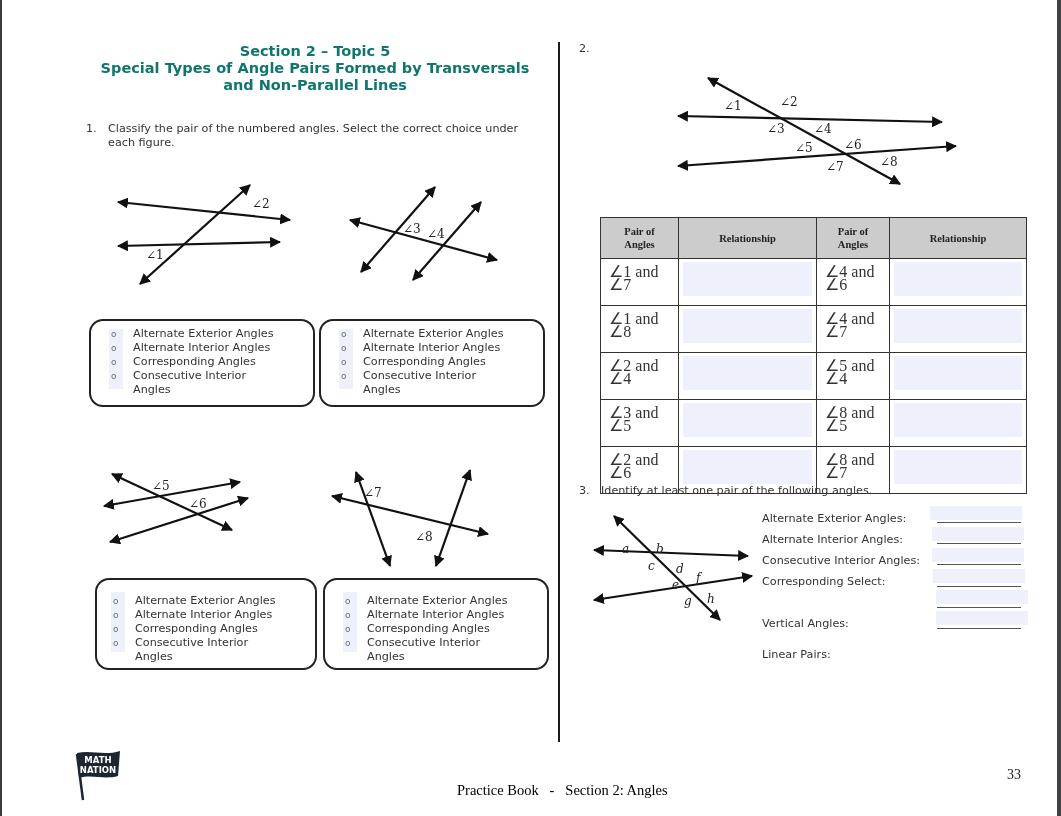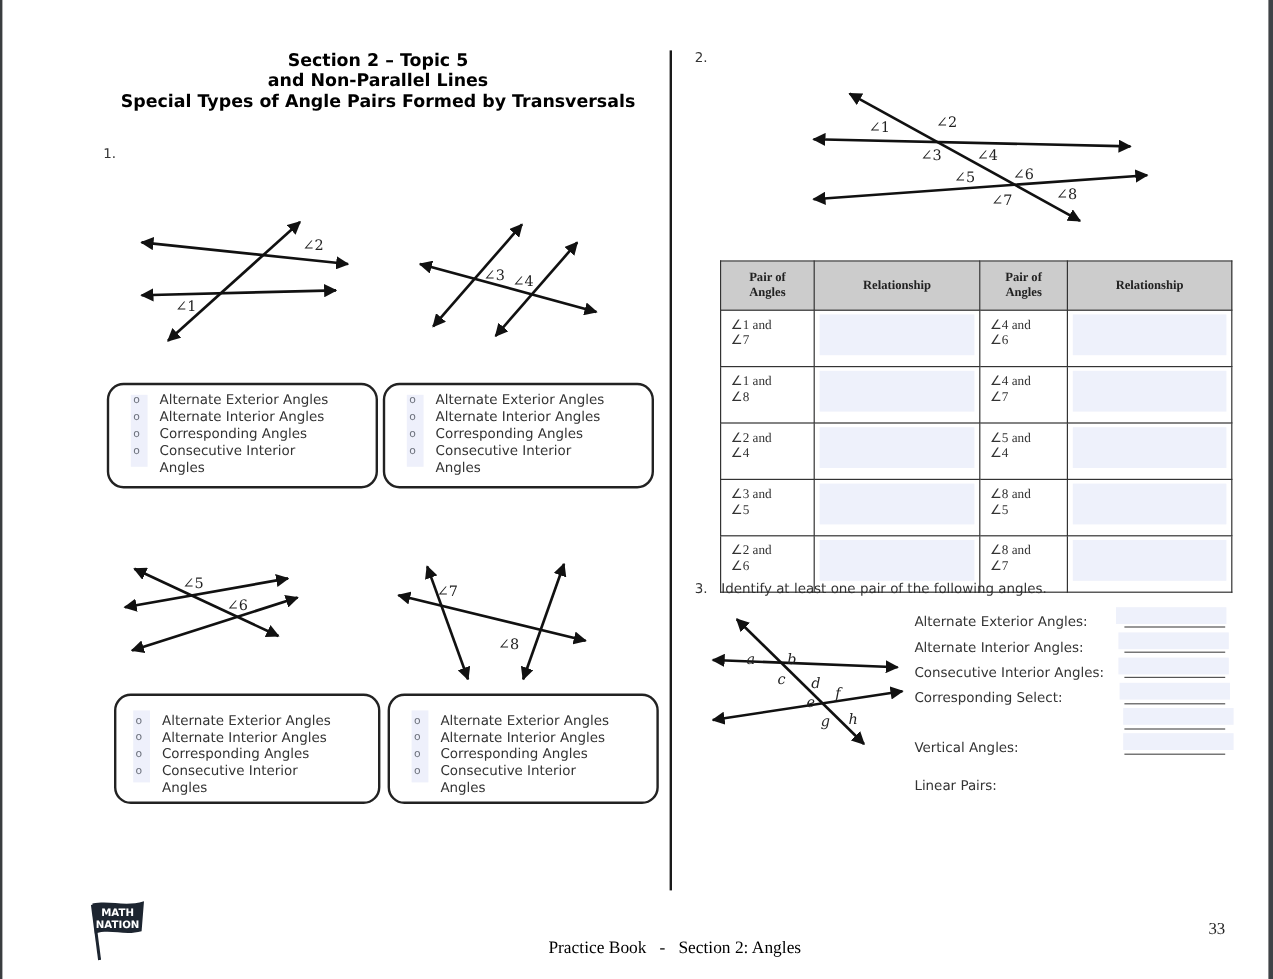--- a/index.html
+++ b/index.html
@@ -3,66 +3,70 @@
 <meta charset="utf-8">
 <style>
   html, body { margin:0; padding:0; }
   body { width:1061px; height:816px; position:relative; background:#ffffff; overflow:hidden;
          font-family:"DejaVu Sans", sans-serif; color:#222; }
   .edge-left { position:absolute; left:0; top:0; width:2px; height:816px; background:#3a3d40; }
   .edge-right { position:absolute; left:1057px; top:0; width:4px; height:816px; background:#3f4347; }
   .divider { position:absolute; left:558px; top:42px; width:2px; height:700px; background:#1a1a1a; }
 
   .title { position:absolute; left:80px; top:43px; width:470px; text-align:center;
-           font-weight:bold; font-size:14.5px; line-height:17px; color:#000000; }
+           font-weight:bold; font-size:14.5px; line-height:17px; color:#0f766e; }
   .q { position:absolute; font-size:11.2px; line-height:14px; color:#333; }
   .q .num { position:absolute; left:0; top:0; }
   .q .txt { position:absolute; left:22px; top:0; }
 
   svg.fig { position:absolute; overflow:visible; }
   svg.fig line { stroke:#111; stroke-width:2.2; }
   svg.fig text { font-family:"DejaVu Serif", serif; font-size:12px; fill:#222; }
   svg.fig text.it { font-style:italic; }
 
   .optbox { position:absolute; border:2px solid #222; border-radius:14px; background:#fff; }
   .optbox .bulletcol { position:absolute; left:18px; top:8px; width:14px; height:60px; background:#eef0fb; }
   .opt { position:absolute; left:0; font-size:11.2px; line-height:14px; color:#333; white-space:nowrap; }
   .opt .b { position:absolute; left:20px; font-size:9px; color:#6a6f7a; }
   .opt .l { position:absolute; left:42px; }
 
   table.rel { position:absolute; left:600px; top:217px; border-collapse:collapse; font-size:10.5px;font-family:Liberation Serif, serif; }
   table.rel th { background:#cccccc; border:1px solid #333; font-weight:bold; color:#222; height:40px; line-height:13px; padding:0; }
   table.rel td { border:1px solid #333; height:40px; padding:0; vertical-align:top; }
-  table.rel td.pair { padding:6px 0 0 8px; line-height:13px; color:#333; font-size:11px; }
+  table.rel td.pair { padding:6px 0 0 8px; line-height:13px; color:#333; font-size:16px; }
   table.rel td.ans { padding:3px 4px; }
   table.rel td.ans div { width:100%; height:34px; background:#eef1fb; }
 
   .fill-row { position:absolute; left:762px; font-size:11.2px; color:#333; white-space:nowrap; }
   .fill-box { position:absolute; width:92px; height:14px; background:#eef1fb; }
   .fill-line { position:absolute; height:1px; width:84px; background:#555; }
 
   .logo { position:absolute; left:74px; top:748px; }
   .footer { position:absolute; left:457px; top:782px; font-family:"Liberation Serif", serif; font-size:14.5px; color:#000000; white-space:pre; }
   .pagenum { position:absolute; left:1007px; top:767px; font-family:"Liberation Serif", serif; font-size:14px; color:#222; }
 </style>
 </head>
 <body>
 
 <div class="edge-left"></div>
 <div class="edge-right"></div>
 <div class="divider"></div>
 
 <div class="title">
   <div>Section 2 – Topic 5</div>
+  <div>Special Types of Angle Pairs Formed by Transversals</div>
   <div>and Non-Parallel Lines</div>
-  <div>Special Types of Angle Pairs Formed by Transversals</div>
 </div>
 
 <div class="q" style="left:86px; top:122px; width:460px; height:30px;">
   <span class="num">1.</span>
+  <span class="txt">
+    <span>Classify the pair of the numbered angles. Select the correct choice under</span><br>
+    <span>each figure.</span>
+  </span>
 </div>
 
 <svg class="fig" style="left:110px; top:180px;" width="190" height="110">
   <defs>
     <marker id="ah" viewBox="0 0 10 10" refX="9" refY="5" markerWidth="5" markerHeight="5" orient="auto-start-reverse">
       <path d="M0,0 L10,5 L0,10 z" fill="#111"></path>
     </marker>
   </defs>
   <line x1="8" y1="22" x2="180" y2="40" marker-start="url(#ah)" marker-end="url(#ah)"></line>
   <line x1="8" y1="66" x2="170" y2="62" marker-start="url(#ah)" marker-end="url(#ah)"></line>

